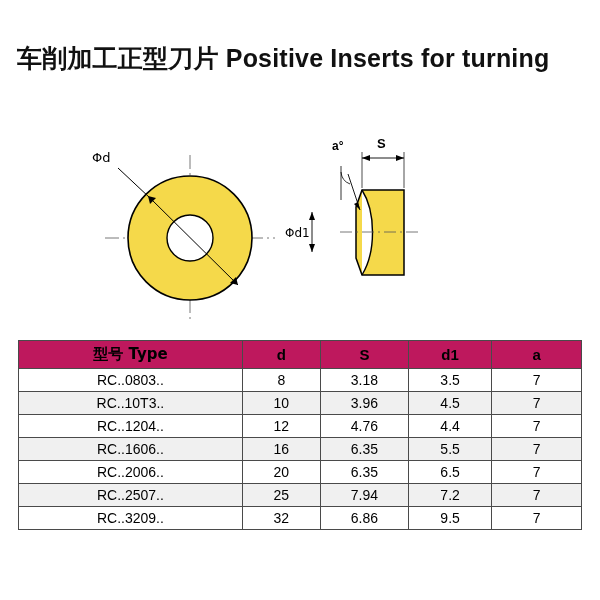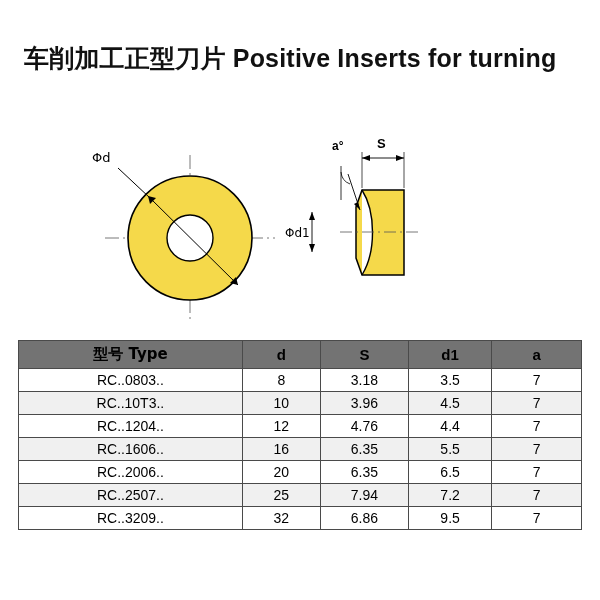--- a/index.html
+++ b/index.html
@@ -17,21 +17,21 @@
   }
   .page {
     position: relative;
     width: 600px;
     height: 600px;
     box-sizing: border-box;
     padding: 0;
   }
   .title {
     position: absolute;
-    left: 24px;
+    left: 17px;
     top: 42px;
     font-size: 25px;
     font-weight: 700;
     letter-spacing: 0.2px;
     white-space: nowrap;
     color: #111111;
   }
   .title .zh {
     font-family: "DejaVu Sans", "Liberation Sans", sans-serif;
   }
@@ -51,21 +51,21 @@
     font-size: 14px;
   }
   table.spec th, table.spec td {
     border: 1px solid #4a4a4a;
     text-align: center;
     height: 22px;
     padding: 0;
     font-weight: normal;
   }
   table.spec thead th {
-    background: #737373;
+    background: #be185d;
     font-weight: 700;
     height: 27px;
     font-size: 15px;
   }
   table.spec thead th.typehdr {
     font-family: "DejaVu Sans", "Liberation Sans", sans-serif;
   }
   table.spec tbody tr:nth-child(even) {
     background: #f0f0f0;
   }

